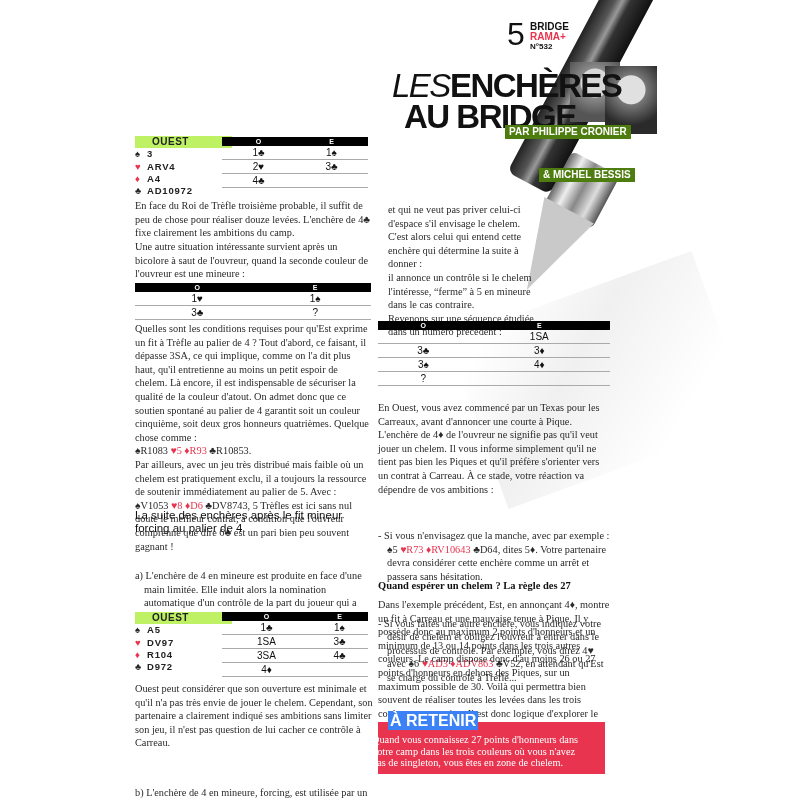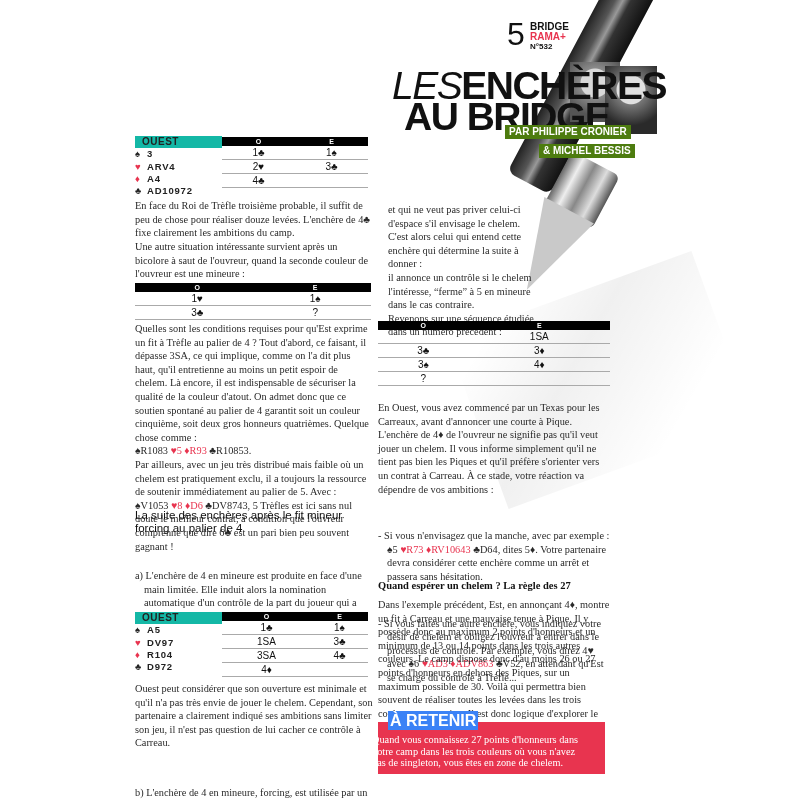--- a/index.html
+++ b/index.html
@@ -6,33 +6,33 @@
   body{width:800px;height:800px;position:relative;overflow:hidden;font-family:"DejaVu Serif",serif;color:#222;}
   .serif{font-family:"Liberation Serif","DejaVu Serif",serif;font-size:10.3px;line-height:13.6px;color:#2a2a2a;}
   .red{color:#e8344f;}
   .abs{position:absolute;}
   
   .issue-num{position:absolute;left:507px;top:18px;font-family:"Liberation Sans",sans-serif;font-size:32px;line-height:32px;font-weight:300;color:#111;}
   .brand{position:absolute;left:530px;top:22px;font-family:"Liberation Sans",sans-serif;font-weight:700;font-size:10px;line-height:10px;}
   .brand .b1{color:#111;}
   .brand .b2{color:#e8344f;}
   .brand .b3{color:#111;font-size:8px;}
-  .title{position:absolute;left:392px;top:70px;font-family:"Liberation Sans",sans-serif;font-size:39px;line-height:31px;font-weight:700;color:#111;letter-spacing:-1.5px;}
+  .title{position:absolute;left:392px;top:70px;font-family:"Liberation Sans",sans-serif;font-size:33px;line-height:31px;font-weight:700;color:#111;letter-spacing:-1.5px;}
   .title .it{font-style:italic;font-weight:400;}
   .authors{position:absolute;left:505px;top:120px;}
   .author-tag{display:inline-block;background:#4d7c0f;color:#fff;font-family:"Liberation Sans",sans-serif;font-weight:700;font-size:10px;line-height:12px;padding:1px 4px;}
   .photo{position:absolute;border-radius:0;}
   
   .pen-body{position:absolute;left:620px;top:-40px;width:48px;height:240px;background:linear-gradient(90deg,#222 0%,#555 30%,#999 45%,#333 60%,#111 100%);transform:rotate(28deg);transform-origin:top left;border-radius:8px;}
   .pen-ring{position:absolute;left:555px;top:160px;width:54px;height:60px;background:linear-gradient(90deg,#666,#eee,#888,#ddd,#555);transform:rotate(28deg);border-radius:6px;}
   .pen-nib{position:absolute;left:520px;top:205px;width:0;height:0;border-left:28px solid transparent;border-right:28px solid transparent;border-top:90px solid #c9c9c9;transform:rotate(28deg);}
   .pen-shadow{position:absolute;left:470px;top:290px;width:260px;height:180px;background:linear-gradient(140deg,rgba(0,0,0,0.0) 10%,rgba(0,0,0,0.06) 40%,rgba(0,0,0,0) 80%);transform:rotate(-20deg);}
   
   .hand{position:absolute;font-family:"Liberation Sans",sans-serif;font-weight:700;font-size:9.5px;line-height:12.3px;letter-spacing:0.8px;}
-  .hand .hdr{background:#14b8a6;width:80px;padding-left:7px;font-size:10px;letter-spacing:0.5px;}
+  .hand .hdr{background:#bef264;width:80px;padding-left:17px;font-size:10px;letter-spacing:0.5px;}
   .hand .row{padding-left:0;}
   .suit{display:inline-block;width:12px;}
   
   table.bid{position:absolute;border-collapse:collapse;font-family:"Liberation Sans",sans-serif;font-size:10px;}
   table.bid th{background:#000;color:#fff;font-size:7px;height:9px;line-height:9px;padding:0;font-weight:700;}
   table.bid td{border-bottom:1px solid #aaa;height:13px;line-height:13px;text-align:center;padding:0;color:#111;}
   .h3{position:absolute;font-family:"Liberation Sans",sans-serif;font-weight:400;font-size:11.5px;line-height:13px;color:#111;}
   .h3s{position:absolute;font-family:"Liberation Serif",serif;font-weight:700;font-size:10.5px;line-height:13px;color:#111;}
   p{margin:0;}
   .hang{padding-left:9px;text-indent:-9px;margin-top:33px;}
@@ -59,21 +59,21 @@
 
 <div class="photo" style="left:570px;top:62px;width:50px;height:60px;background:radial-gradient(circle at 50% 35%,#d8d8d8 0 14px,#8a8a8a 15px,#555 70%);"></div>
 <div class="photo" style="left:605px;top:66px;width:52px;height:68px;background:radial-gradient(circle at 50% 35%,#e0e0e0 0 14px,#777 15px,#2a2a2a 70%);"></div>
 
 <div class="title">
   <div><span class="it">LES</span><span>ENCHÈRES</span></div>
   <div style="padding-left:12px;">AU BRIDGE</div>
 </div>
 <div class="authors">
   <div><span class="author-tag">PAR PHILIPPE CRONIER</span></div>
-  <div style="padding-left:34px;"><span class="author-tag">&amp; MICHEL BESSIS</span></div>
+  <div style="padding-left:34px;margin-top:24px;"><span class="author-tag">&amp; MICHEL BESSIS</span></div>
 </div>
 
 <div class="hand" style="left:135px;top:136px;">
   <div class="hdr">OUEST</div>
   <div class="row"><span class="suit">♠</span><span>3</span></div>
   <div class="row"><span class="suit red">♥</span><span>ARV4</span></div>
   <div class="row"><span class="suit red">♦</span><span>A4</span></div>
   <div class="row"><span class="suit">♣</span><span>AD10972</span></div>
 </div>
 

